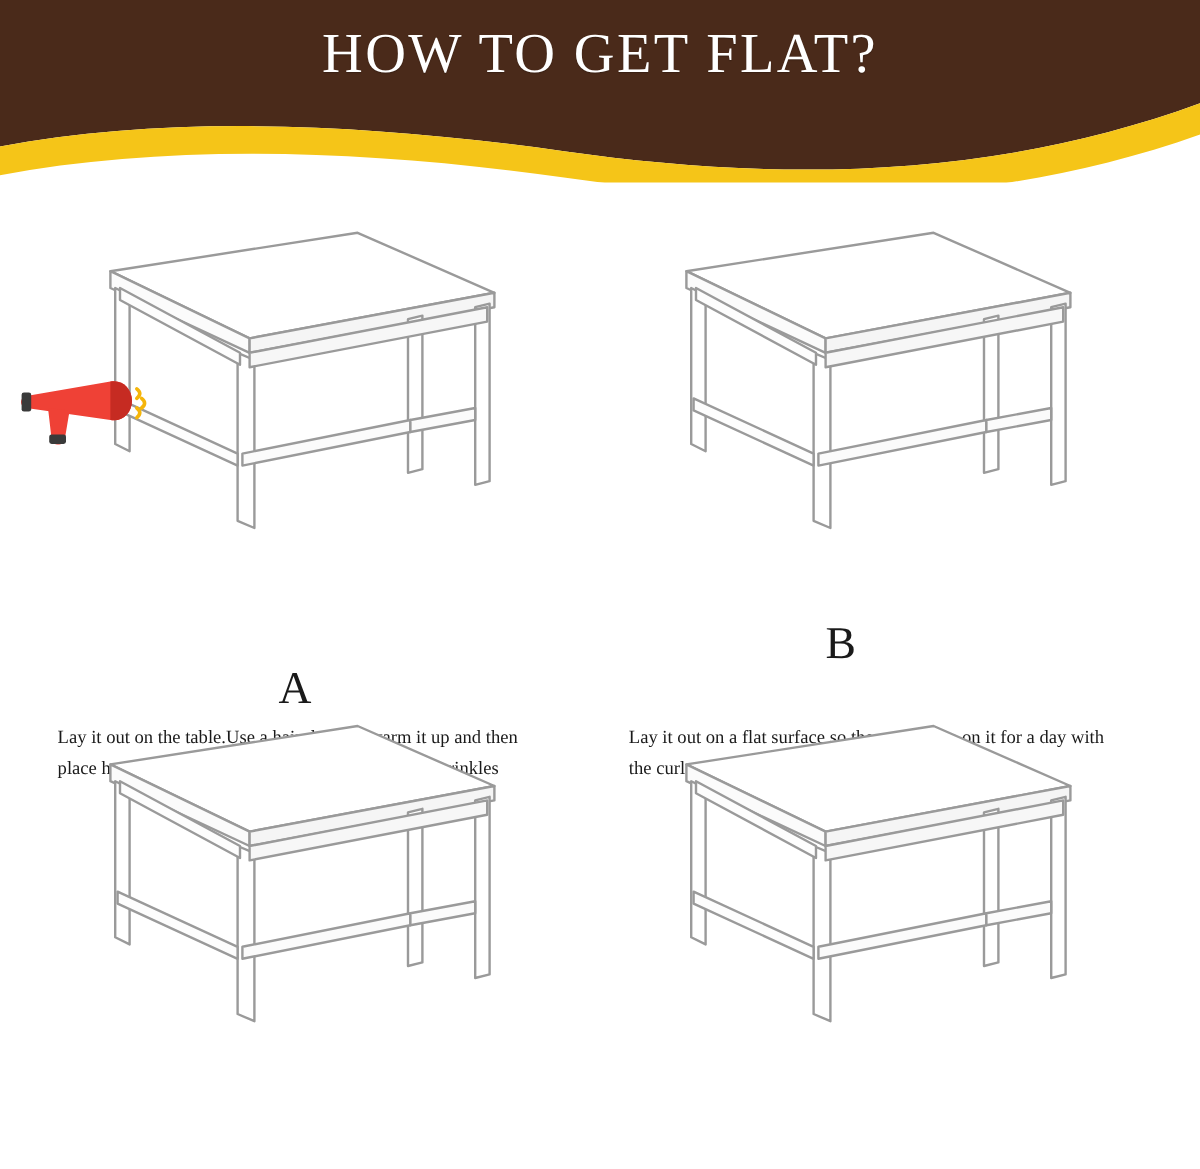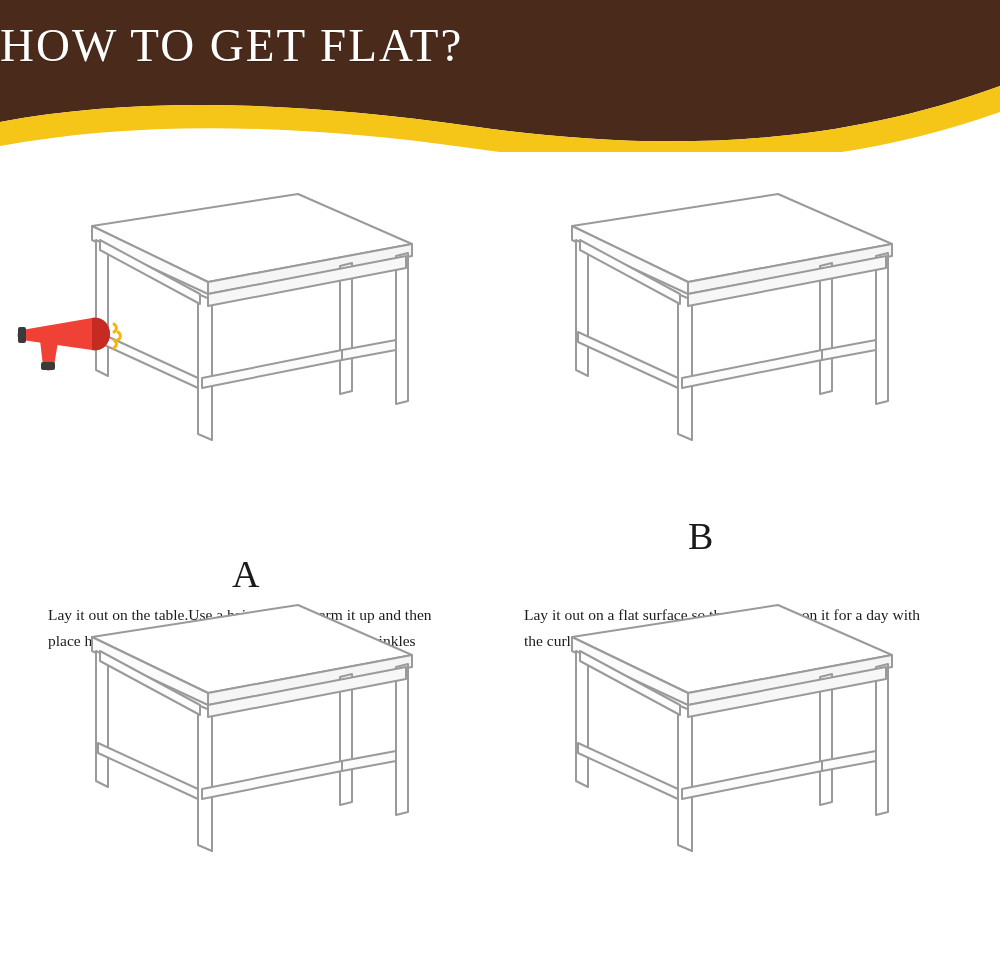--- a/index.html
+++ b/index.html
@@ -27,20 +27,21 @@
     position: absolute;
     inset: 0;
     width: 1000px;
     height: 152px;
   }
   .header-title {
     position: absolute;
     top: 18px;
     left: 0;
     width: 1000px;
+    text-align: center;
     color: #ffffff;
     font-family: "Liberation Serif", serif;
     font-size: 47px;
     letter-spacing: 2px;
     font-weight: 400;
     z-index: 3;
     text-shadow: 0 1px 1px rgba(0,0,0,.25);
   }
 
   

